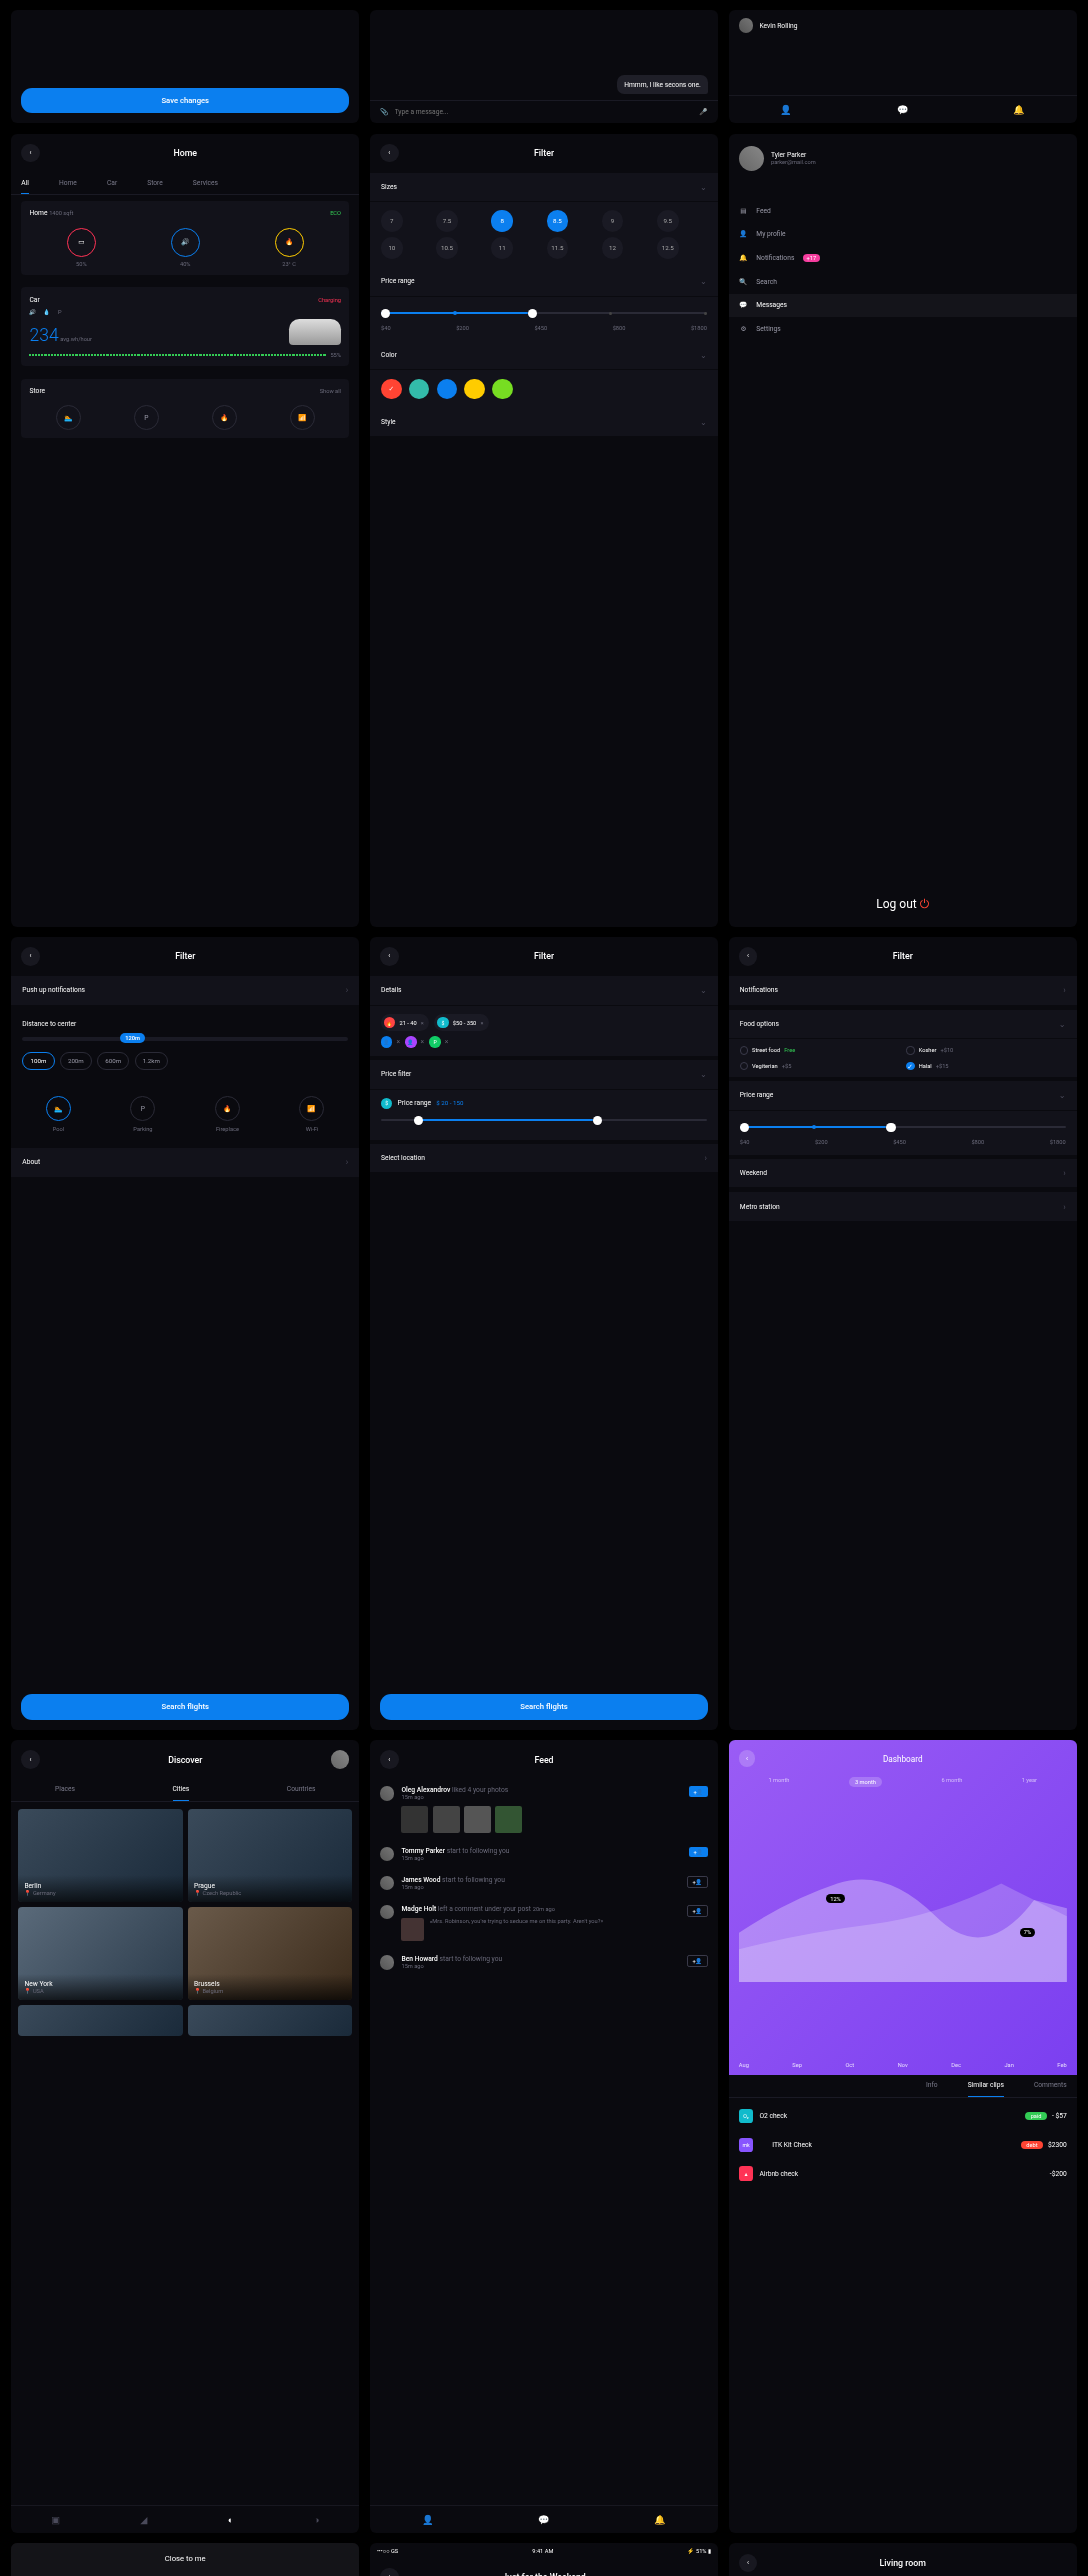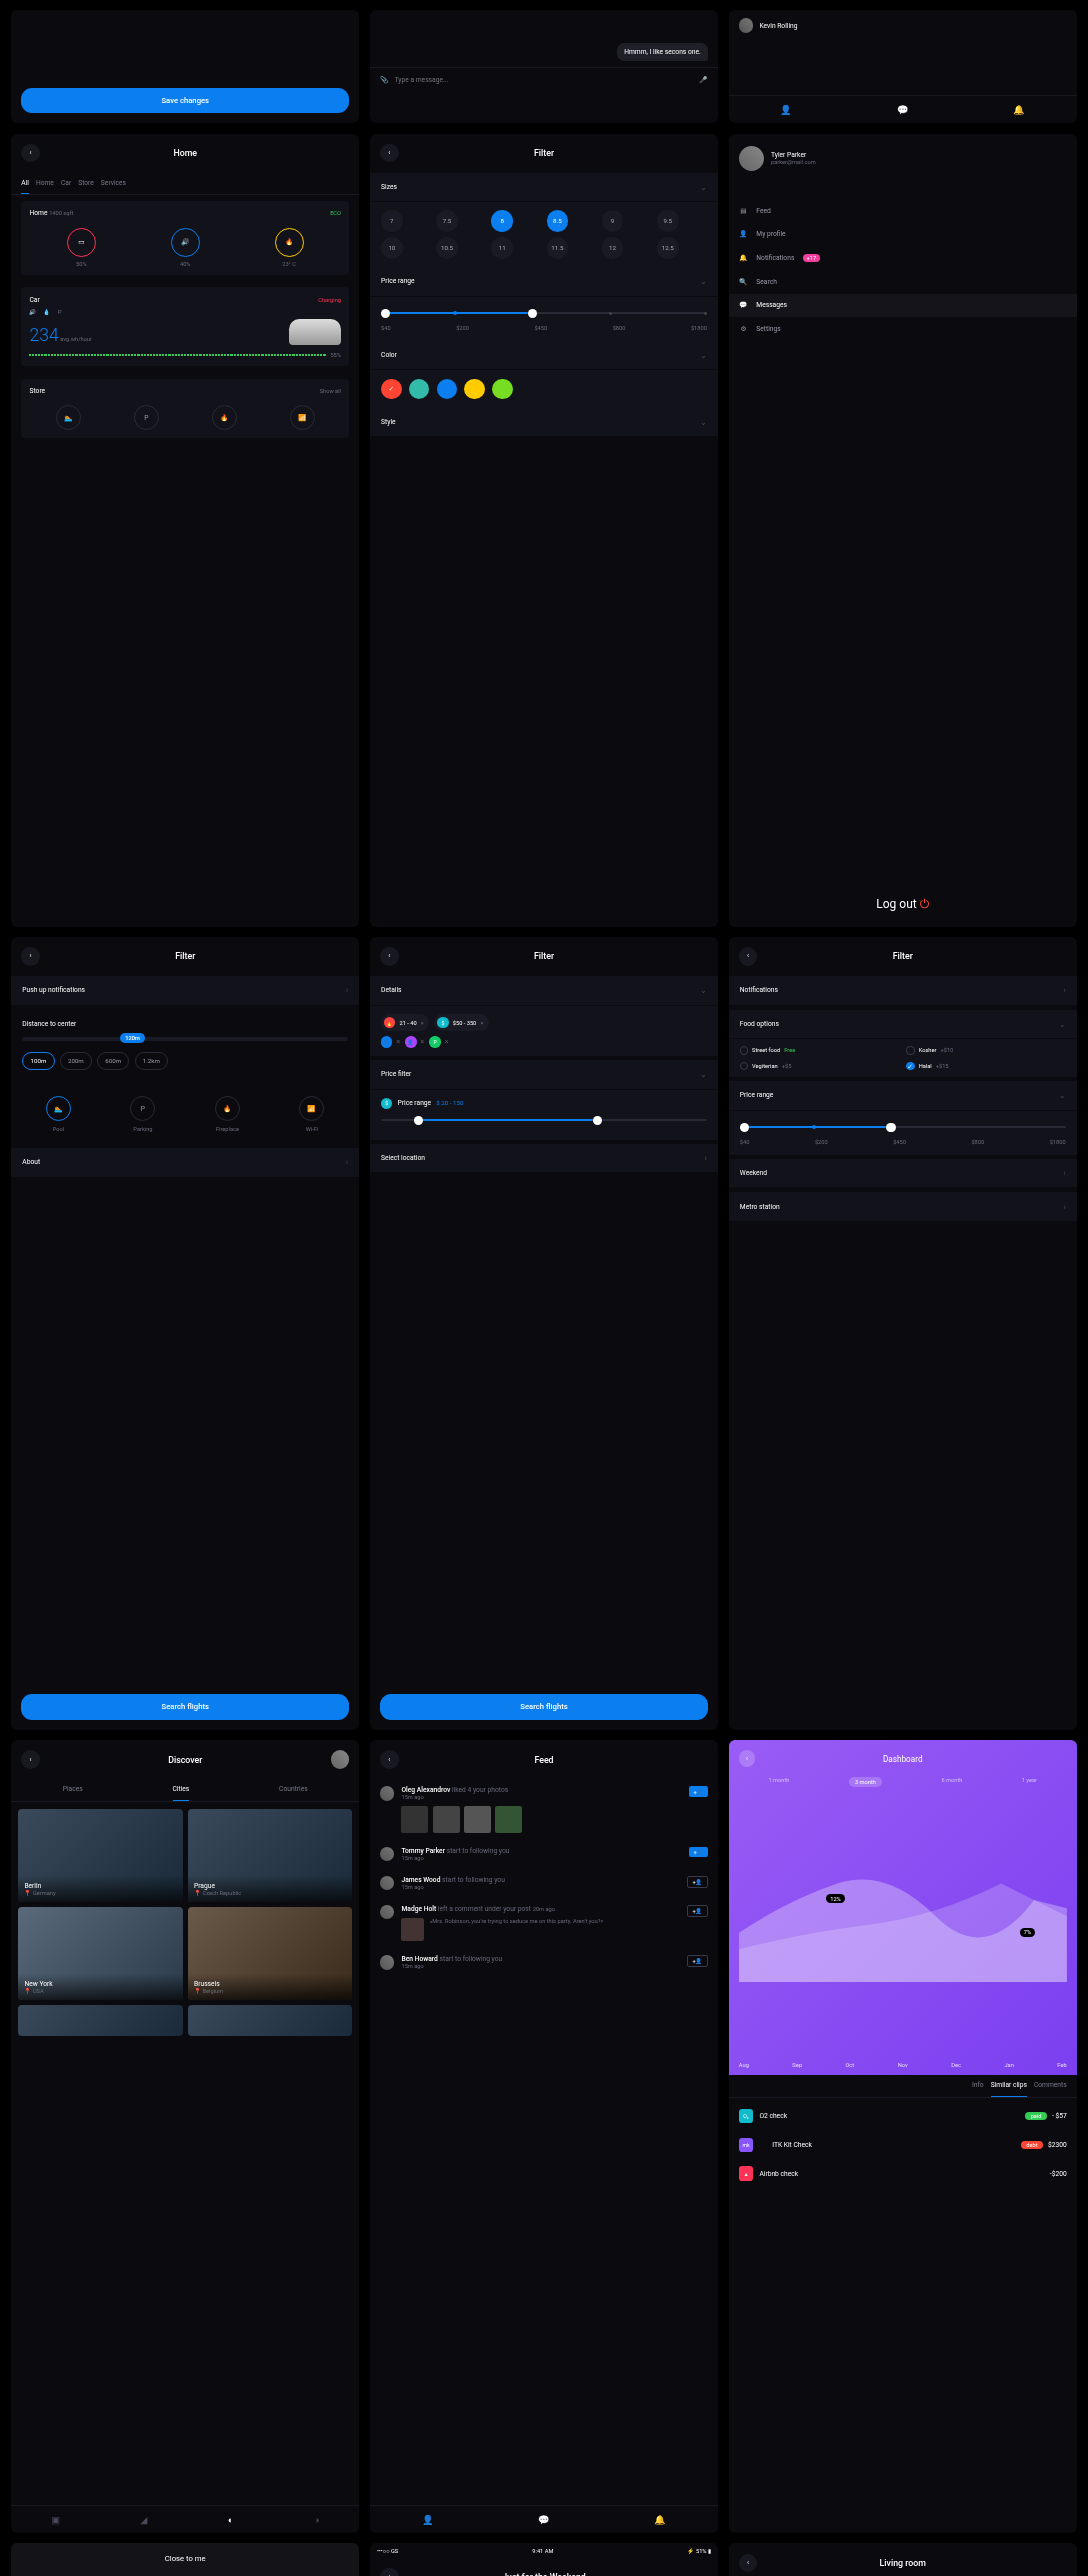--- a/index.html
+++ b/index.html
@@ -3,21 +3,21 @@
 <meta charset="utf-8">
 <style>
 *{margin:0;padding:0;box-sizing:border-box;font-family:-apple-system,BlinkMacSystemFont,'Segoe UI',Roboto,sans-serif}
 body{background:#000;padding:10.3px;color:#fff;font-size:6.7px}
 .grid{display:grid;grid-template-columns:repeat(3,1fr);gap:10.3px;max-width:1066px;margin:0 auto}
 .screen{background:#0a0a0f;border-radius:6.2px;overflow:hidden;min-height:793px;position:relative;display:flex;flex-direction:column}
 .header{display:flex;align-items:center;padding:10.3px;position:relative}
 .back-btn{width:18.5px;height:18.5px;border-radius:50%;background:#181820;display:flex;align-items:center;justify-content:center;cursor:pointer}
 .header-title{position:absolute;left:50%;transform:translateX(-50%);font-size:8.8px;font-weight:500}
 .btn-primary{background:#0b7fef;color:#fff;border:none;padding:8.2px;font-size:7.7px;border-radius:11px;width:100%;cursor:pointer;font-weight:500}
-.tabs{display:flex;padding:0 10.3px;border-bottom:0.5px solid #1a1a24;gap:7px}
+.tabs{display:flex;padding:0 10.3px;border-bottom:0.5px solid #1a1a24;gap:30px}
 .tab{padding:6.2px 0;color:#7a7a8a;font-size:6.7px;cursor:pointer}
 .tab.active{color:#fff;border-bottom:1px solid #0b7fef}
 .card{background:#12121a;margin:6.2px 10.3px;border-radius:4.1px;padding:8.2px}
 .row{display:flex;align-items:center;justify-content:space-between}
 .section-row{display:flex;align-items:center;justify-content:space-between;padding:9.3px 11.3px;background:#12121a;border-bottom:0.5px solid #0a0a0f;cursor:pointer}
 .chev{color:#4a4a5a;font-size:8.2px}
 .size-chip{width:21.6px;height:21.6px;border-radius:50%;background:#1a1a24;display:flex;align-items:center;justify-content:center;font-size:6.2px;color:#aaa}
 .size-chip.sel{background:#0b7fef;color:#fff}
 .color-dot{width:20.6px;height:20.6px;border-radius:50%}
 .profile-item{display:flex;align-items:center;gap:8.2px;padding:7.2px 10.3px;color:#9a9aa8;cursor:pointer}
@@ -51,21 +51,21 @@
 </style>
 </head>
 <body>
 
 <div class="grid">
 
 <div class="screen" style="min-height:113px;justify-content:flex-end;padding:10.3px">
   <button class="btn-primary">Save changes</button>
 </div>
 
-<div class="screen" style="min-height:113px;justify-content:center">
+<div class="screen" style="min-height:113px;justify-content:flex-end">
   <div style="background:#1f1f28;margin:0 10.3px 6.2px auto;padding:5.2px 7.2px;border-radius:7.2px 7.2px 2.1px 7.2px;max-width:70%;font-size:6.7px">Hmmm, I like secons one.</div>
   <div style="display:flex;align-items:center;padding:7.2px 10.3px;gap:6.2px;border-top:0.5px solid #1a1a24">
     <span style="color:#6a6a7a">📎</span>
     <input style="flex: 1 1 0%; background: transparent; border: none; color: rgb(255, 255, 255); outline: none; font-size: 6.7px;" placeholder="Type a message...">
     <span style="color:#6a6a7a">🎤</span>
   </div>
 </div>
 
 <div class="screen" style="min-height:113px">
   <div style="display:flex;align-items:center;gap:6.2px;padding:8.2px 10.3px">

